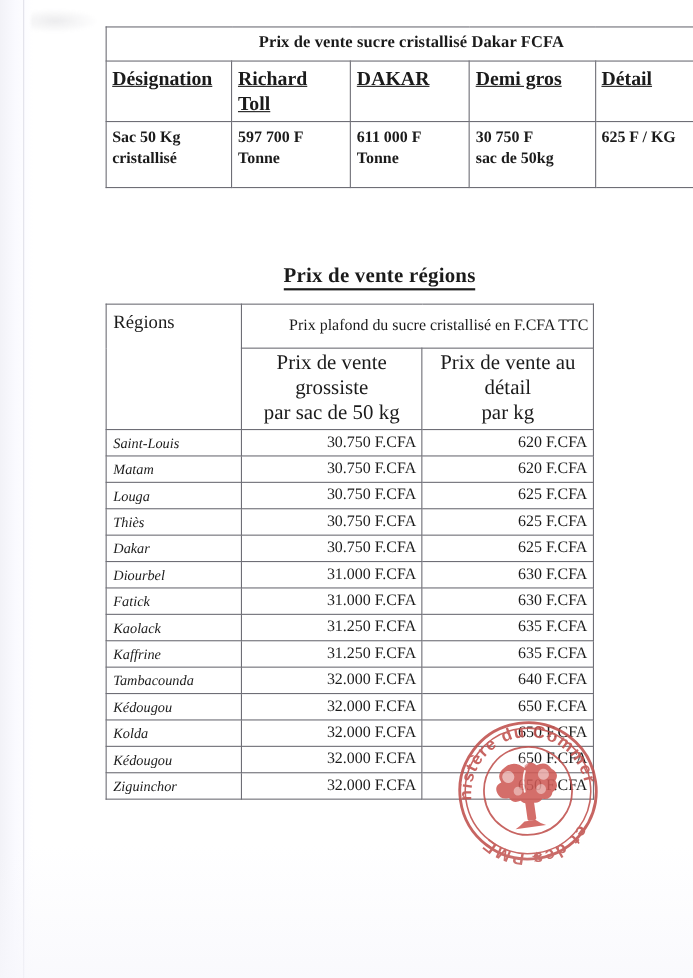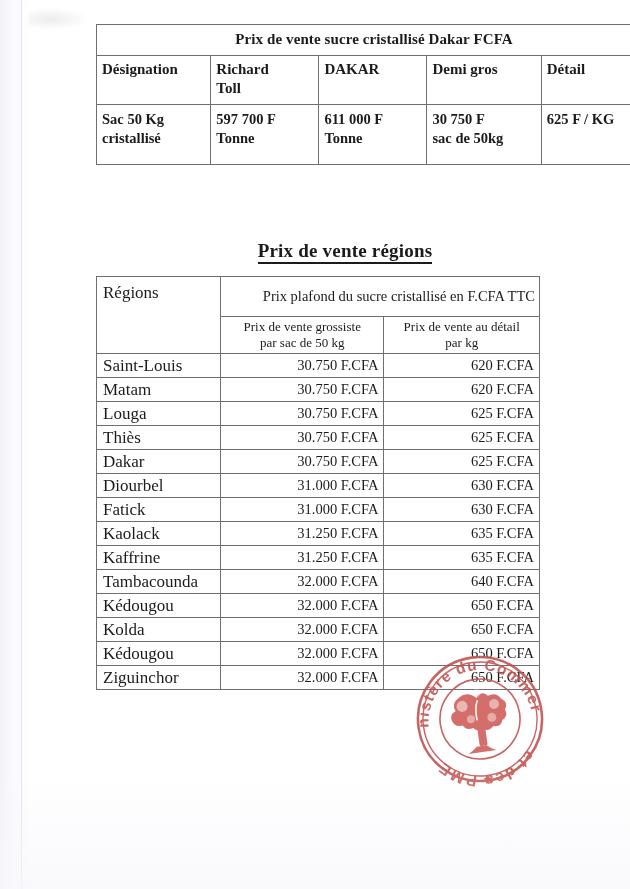--- a/index.html
+++ b/index.html
@@ -73,24 +73,25 @@
   }
   #table-dakar .title-cell {
     text-align: center;
     font-weight: bold;
     font-size: 15px;
     padding: 5px 4px 6px;
     letter-spacing: .1px;
   }
   #table-dakar .hd {
     font-weight: bold;
-    font-size: 15px;
+    font-size: 18px;
     padding-top: 4px;
     padding-bottom: 4px;
     height: 40px;
+    text-decoration: underline;
   }
   #table-dakar .body-cell {
     height: 52px;
     font-size: 14.5px;
     padding-top: 5px;
     font-weight: bold;
   }
   #table-dakar .line2 { display: block; }
 
   
@@ -123,32 +124,33 @@
     padding: 6px 6px;
     vertical-align: top;
   }
   #table-regions .span-head {
     text-align: right;
     font-size: 14.5px;
     padding: 11px 4px;
   }
   #table-regions .sub-head {
     text-align: center;
-    font-size: 13px;
+    font-size: 19px;
     line-height: 1.2;
     padding: 2px 4px 3px;
   }
   #table-regions .sub-head .l2 { display: block; }
   #table-regions td.region-name {
-    font-size: 17px;
+    font-size: 13px;
     padding: 0 6px;
     height: 19px;
     line-height: 19px;
     vertical-align: middle;
     white-space: nowrap;
+    font-style: italic;
   }
   #table-regions td.num {
     text-align: right;
     font-size: 14.5px;
     height: 19px;
     line-height: 19px;
     vertical-align: middle;
   }
   #table-regions col.c-whole { width: 170px; }
   #table-regions col.c-retail { width: 162px; }

